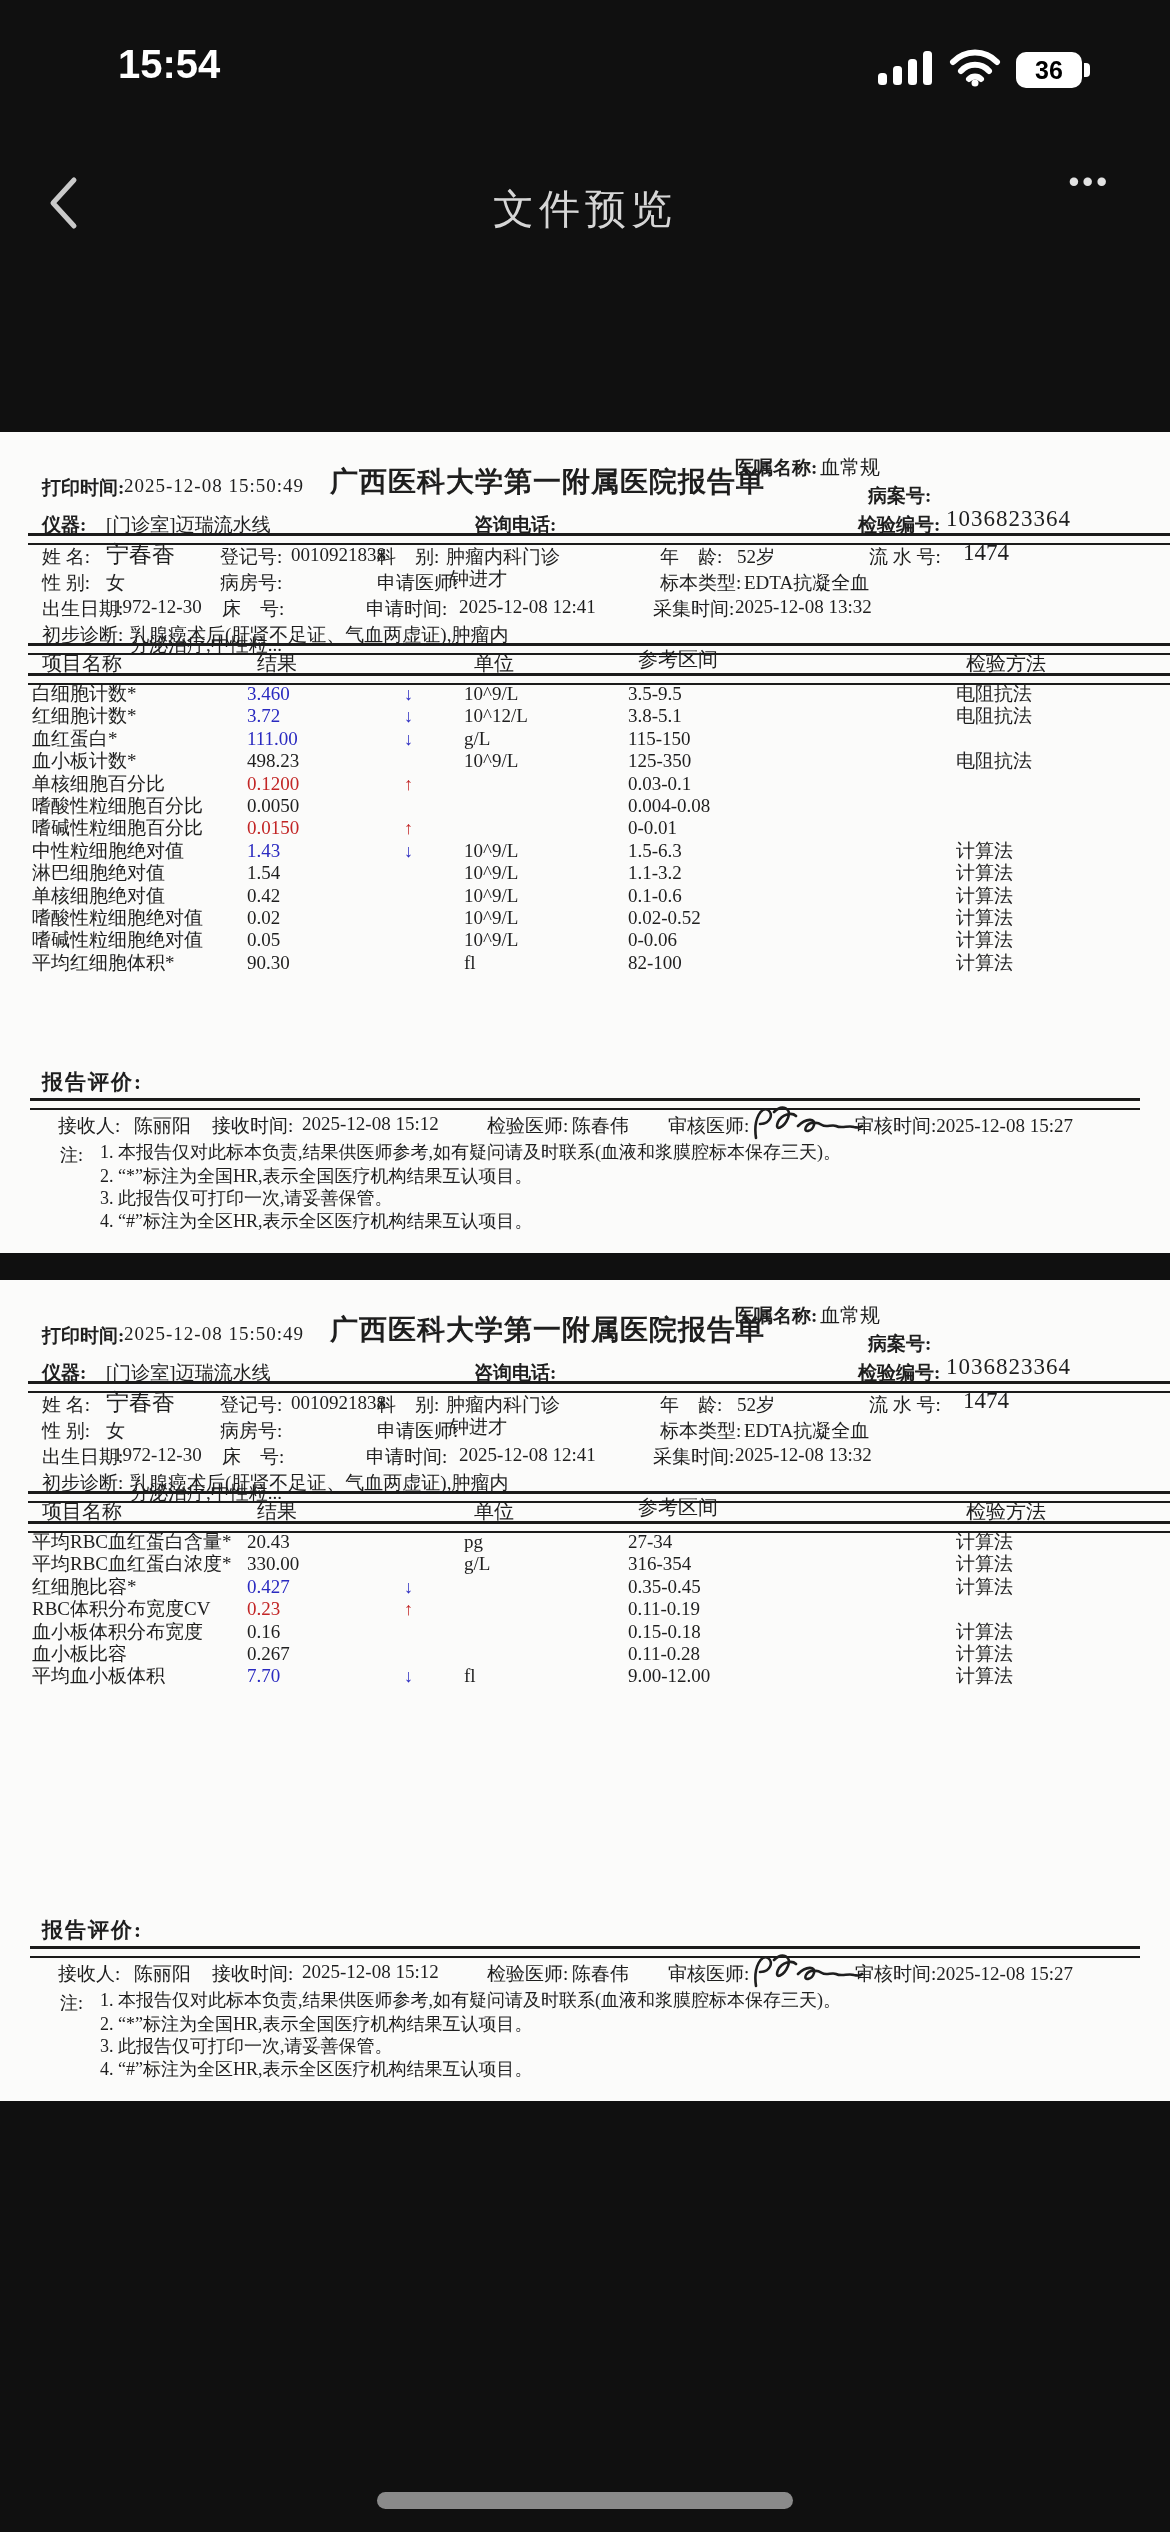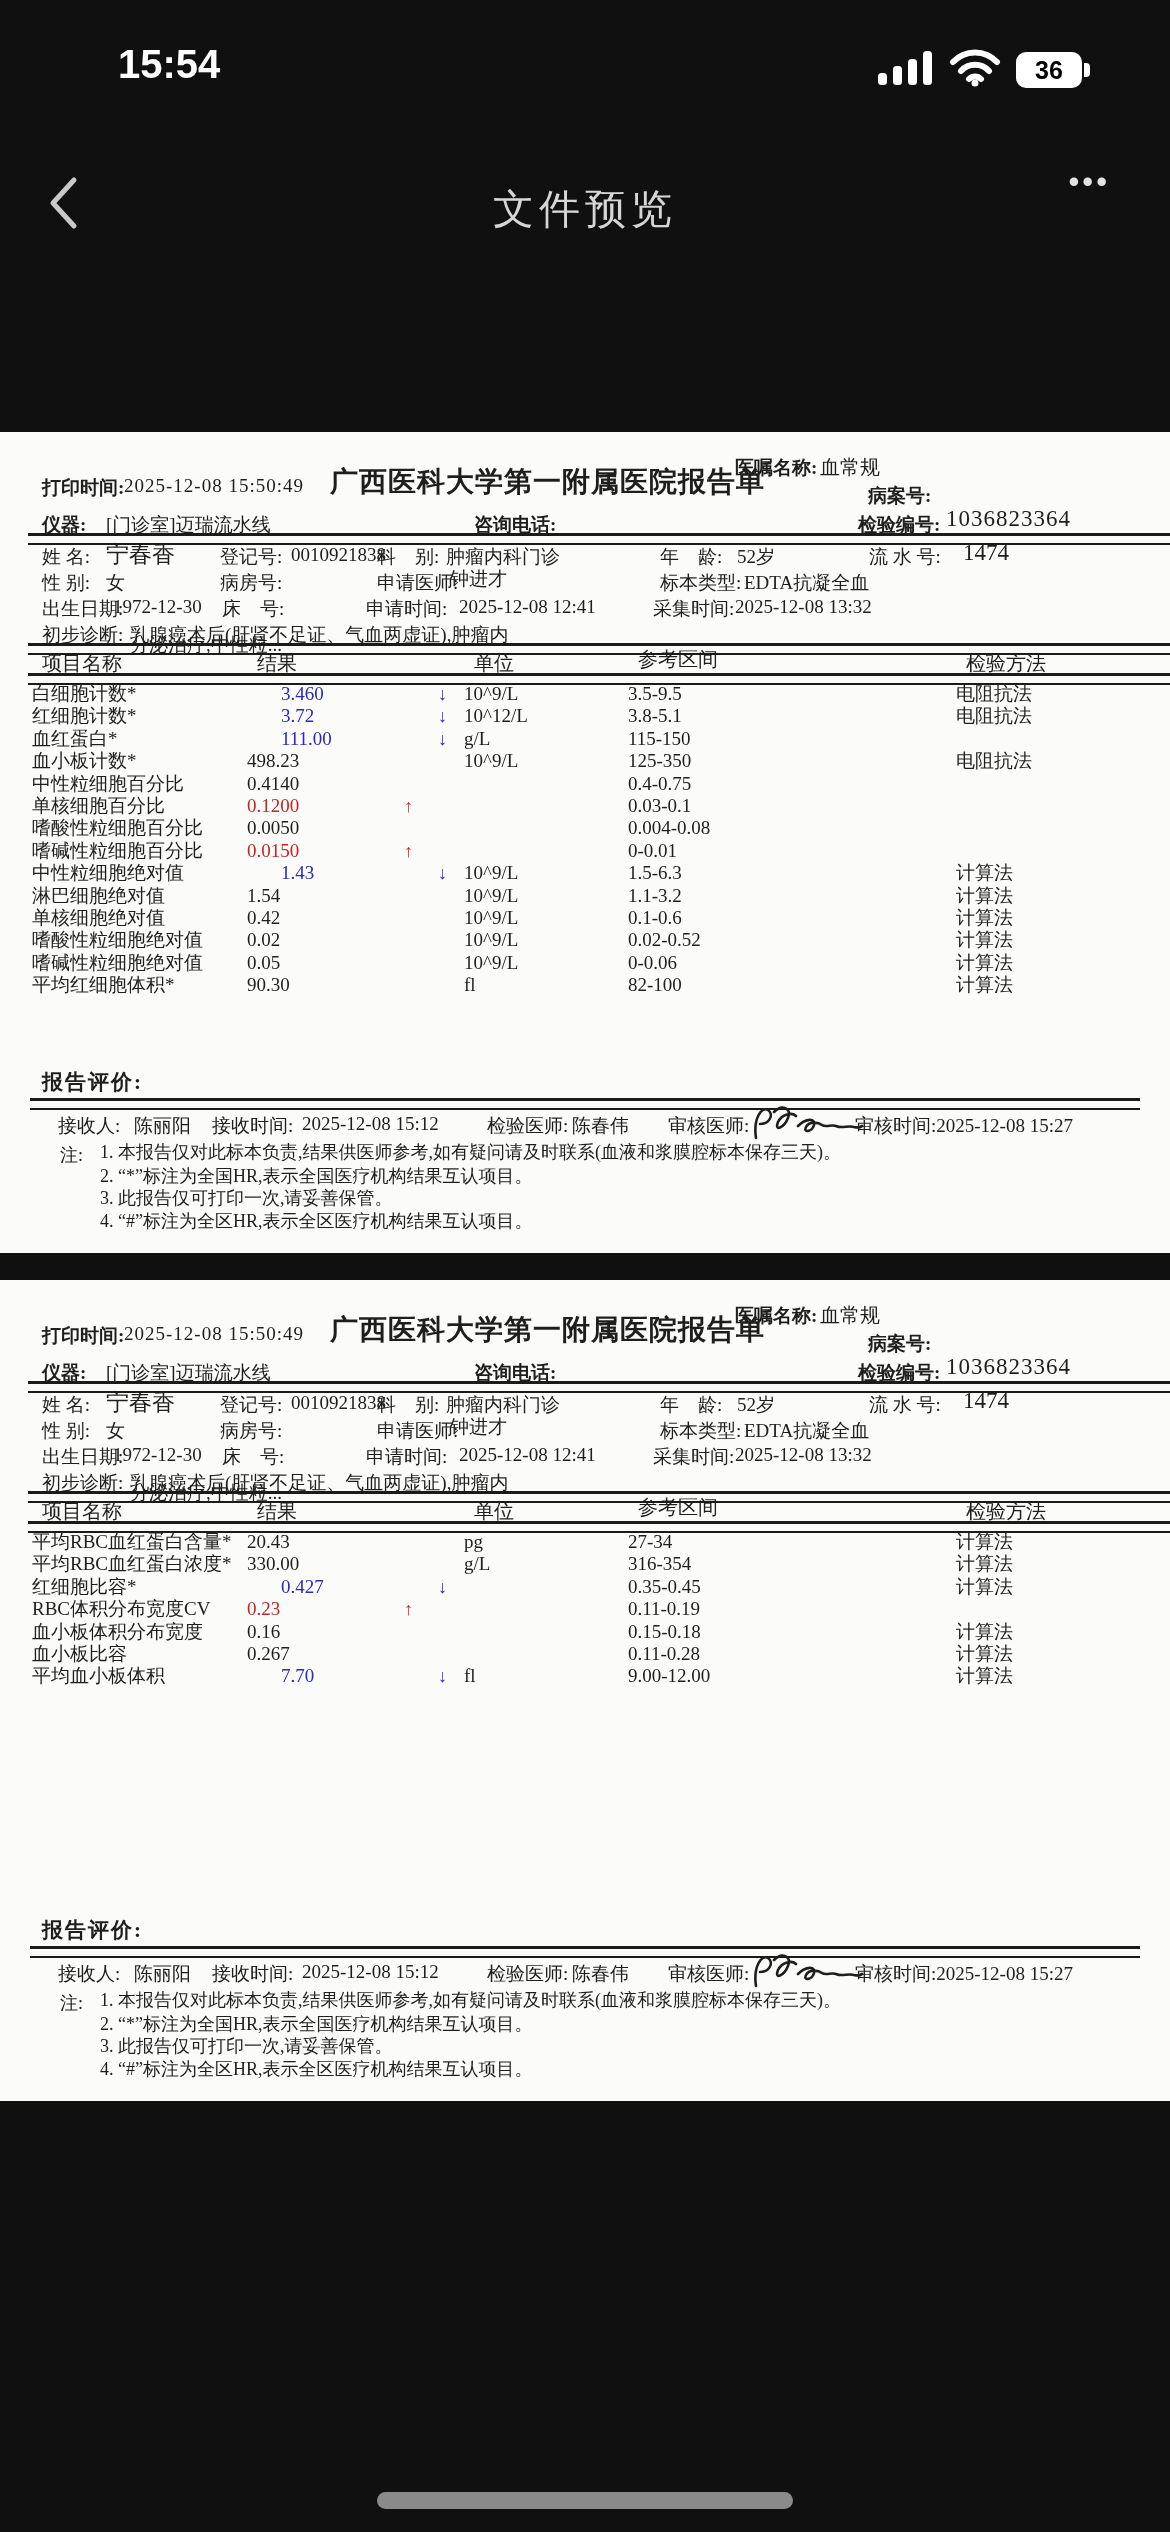--- a/index.html
+++ b/index.html
@@ -31,21 +31,21 @@
   .fs19{font-size:19px;} .fs18{font-size:18px;} .fs20{font-size:20px;}
   .fs23{font-size:23px;} .doc-title{font-size:28px;font-weight:bold;letter-spacing:1px;}
   .rule2{position:absolute;left:28px;right:0;height:7px;
     border-top:3px solid #1b1b1b;border-bottom:2px solid #1b1b1b;background:transparent;}
   .rule2.short{left:30px;right:30px;}
 
   .t-head span{position:absolute;font-size:20px;}
   .t-body{position:absolute;top:251px;left:0;right:0;}
   .t-row{display:grid;grid-template-columns:215px 157px 60px 164px 328px 1fr;
     padding-left:32px;height:22.4px;line-height:22.4px;font-size:19px;}
-  .t-row .low{color:#2a2ac0;margin-left:34px;}
+  .t-row .low{color:#2a2ac0;}
   .t-row .high{color:#c22525;}
   .t-row .c-arrow{font-size:18px;}
 
   .diag2{height:8px;overflow:visible;line-height:19px;}
 
   .note-line{line-height:1;}
 </style>
 </head>
 <body>
 
@@ -168,28 +168,20 @@
 
   <div class="t-row">
     <span class="c-name">血小板计数*</span>
     <span class="c-result">498.23</span>
     <span class="c-arrow"></span>
     <span class="c-unit">10^9/L</span>
     <span class="c-ref">125-350</span>
     <span class="c-method">电阻抗法</span>
   </div>
 
-  <div class="t-row">
-    <span class="c-name">中性粒细胞百分比</span>
-    <span class="c-result">0.4140</span>
-    <span class="c-arrow"></span>
-    <span class="c-unit"></span>
-    <span class="c-ref">0.4-0.75</span>
-    <span class="c-method"></span>
-  </div>
 
 
   <div class="t-row">
     <span class="c-name">单核细胞百分比</span>
     <span class="c-result high">0.1200</span>
     <span class="c-arrow high">↑</span>
     <span class="c-unit"></span>
     <span class="c-ref">0.03-0.1</span>
     <span class="c-method"></span>
   </div>

